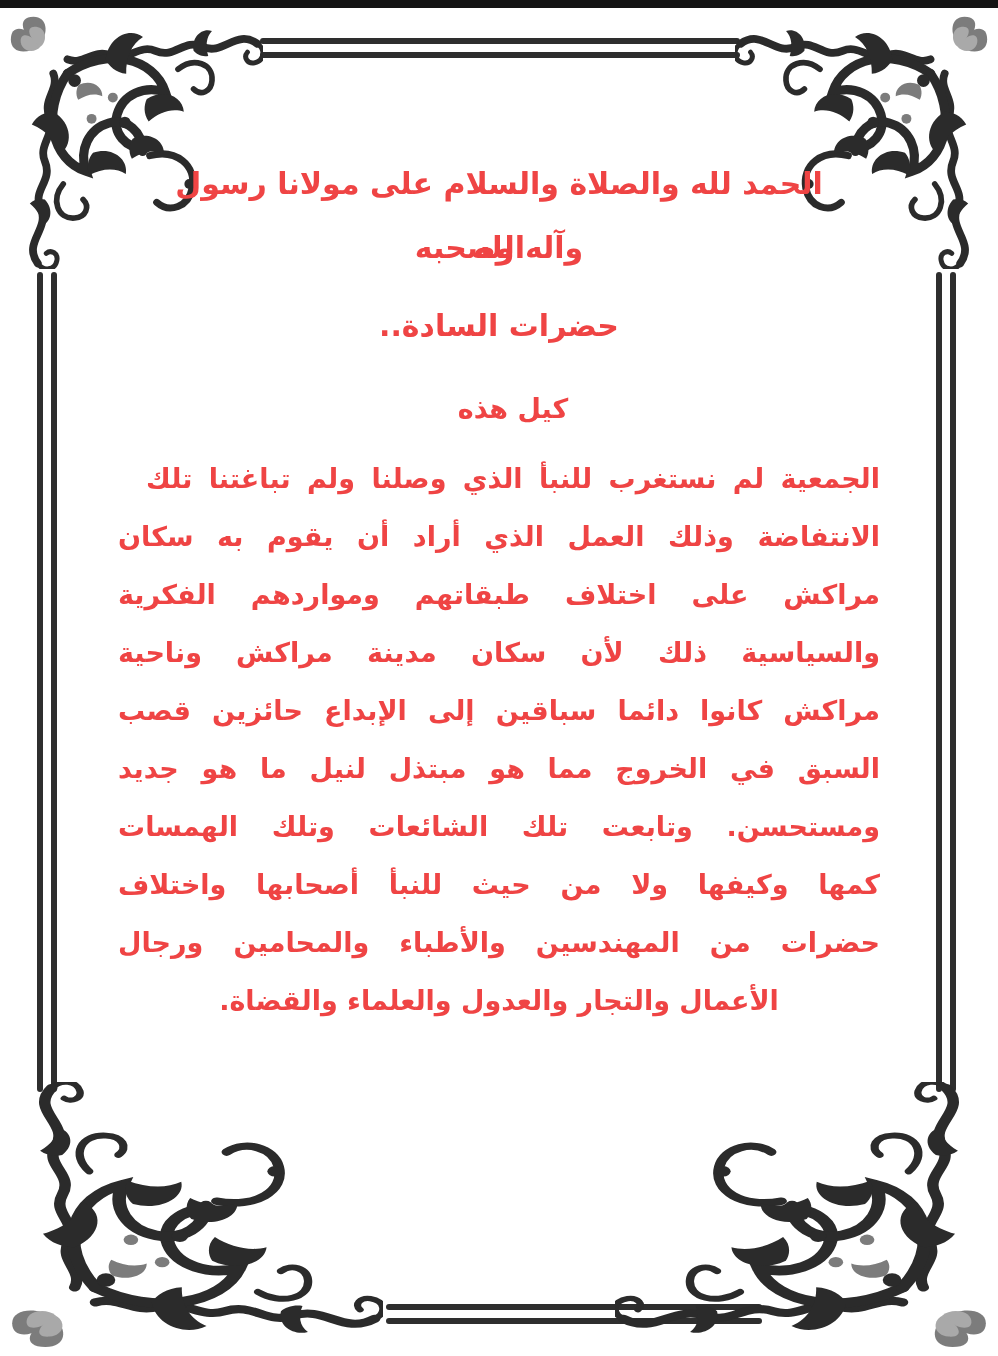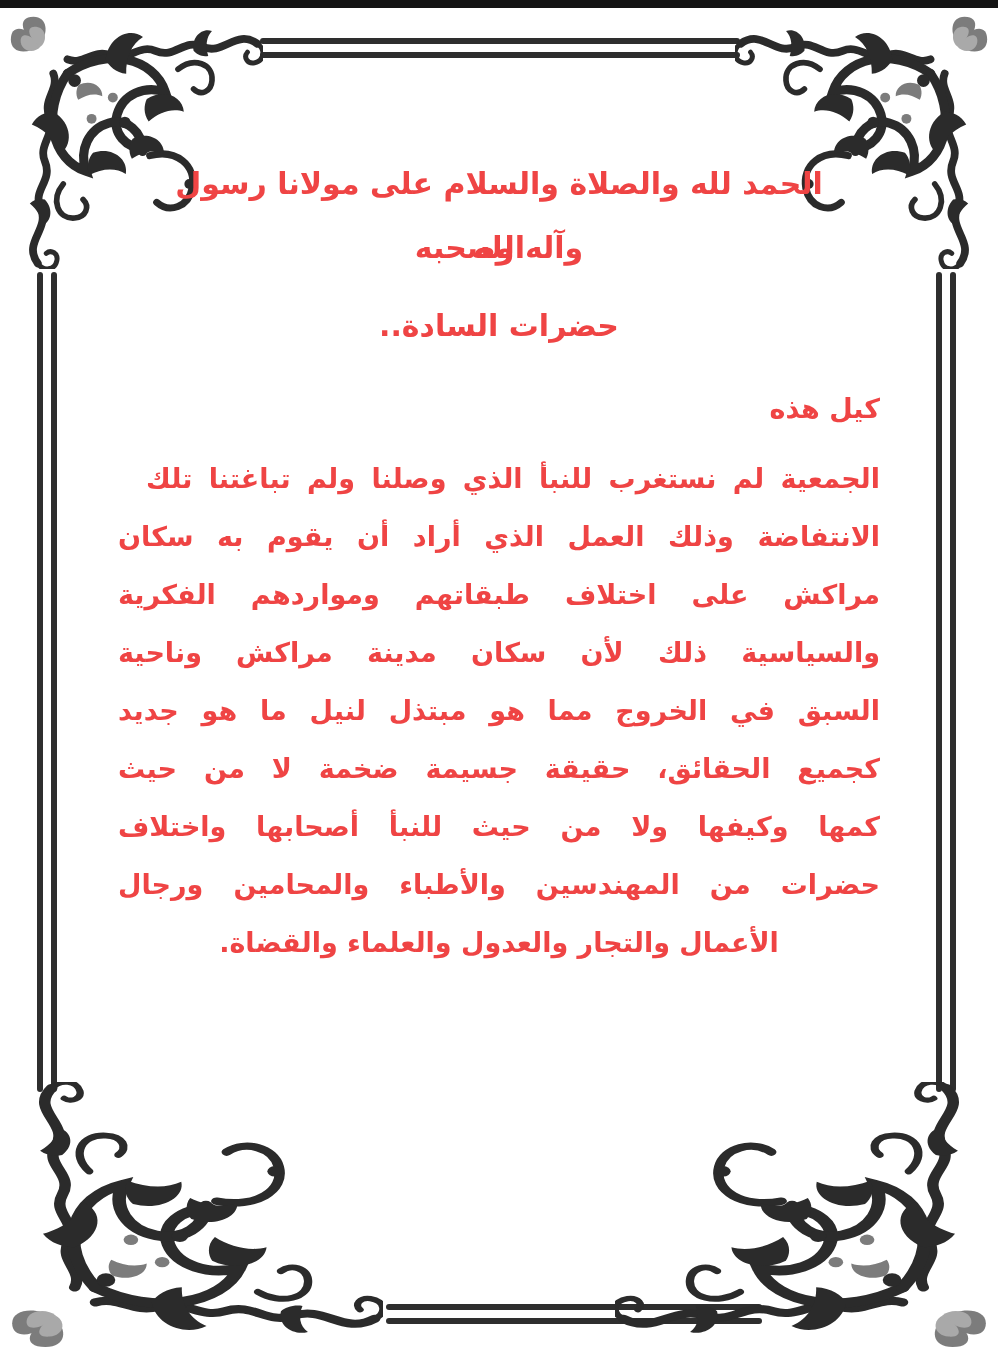--- a/index.html
+++ b/index.html
@@ -37,21 +37,21 @@
   .content{
     position:absolute;left:118px;top:152px;width:762px;
     direction:rtl;
     color:#ef4444;
     font-weight:bold;
   }
   .ln{height:58px;line-height:58px;font-size:27px;}
   .ln-tall{height:64px;line-height:64px;font-size:30px;}
   .center{text-align:center;}
   .pad50{padding:0 46px;}
-  .frag{text-align:right;padding-left:28px;}
+  .frag{text-align:center;padding-left:28px;}
   .just{
     text-align:justify;
     text-align-last:justify;
     white-space:nowrap;
   }
   .mt14{margin-top:14px;}
   .mt22{margin-top:22px;}
   .mt12{margin-top:12px;margin-left:28px;}
 </style>
 </head>
@@ -125,20 +125,21 @@
 
   <div class="content" lang="ar" dir="rtl">
     <div class="ln-tall center pad50">الحمد لله والصلاة والسلام على مولانا رسول الله</div>
     <div class="ln-tall center">وآله وصحبه</div>
     <div class="ln-tall center mt14">حضرات السادة..</div>
     <div class="ln frag mt22">كيل هذه</div>
     <div class="ln just mt12">الجمعية لم نستغرب للنبأ الذي وصلنا ولم تباغتنا تلك</div>
     <div class="ln just">الانتفاضة وذلك العمل الذي أراد أن يقوم به سكان</div>
     <div class="ln just">مراكش على اختلاف طبقاتهم ومواردهم الفكرية</div>
     <div class="ln just">والسياسية ذلك لأن سكان مدينة مراكش وناحية</div>
+    <div class="ln just">مراكش كانوا دائما سباقين إلى الإبداع حائزين قصب</div>
     <div class="ln just">السبق في الخروج مما هو مبتذل لنيل ما هو جديد</div>
-    <div class="ln just">كجميع الحقائق، حقيقة جسيمة ضخمة لا من حيث</div>
+    <div class="ln just">ومستحسن. وتابعت تلك الشائعات وتلك الهمسات</div>
     <div class="ln just">كمها وكيفها ولا من حيث للنبأ أصحابها واختلاف</div>
     <div class="ln just">حضرات من المهندسين والأطباء والمحامين ورجال</div>
     <div class="ln center">الأعمال والتجار والعدول والعلماء والقضاة.</div>
   </div>
 
 </div>
 
 </body></html>

